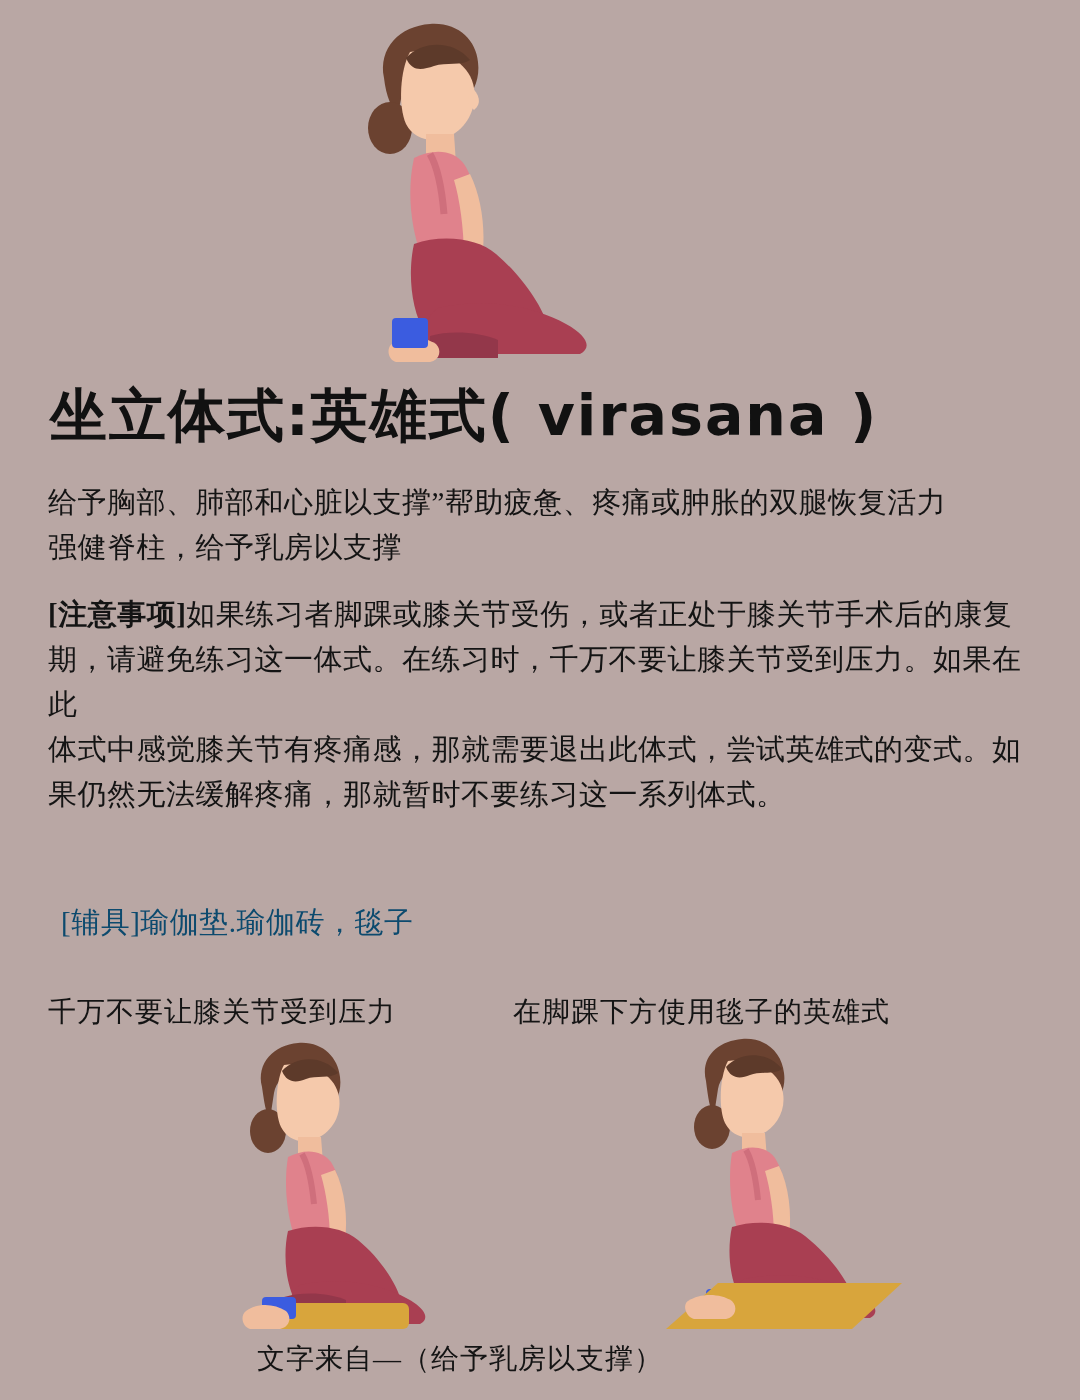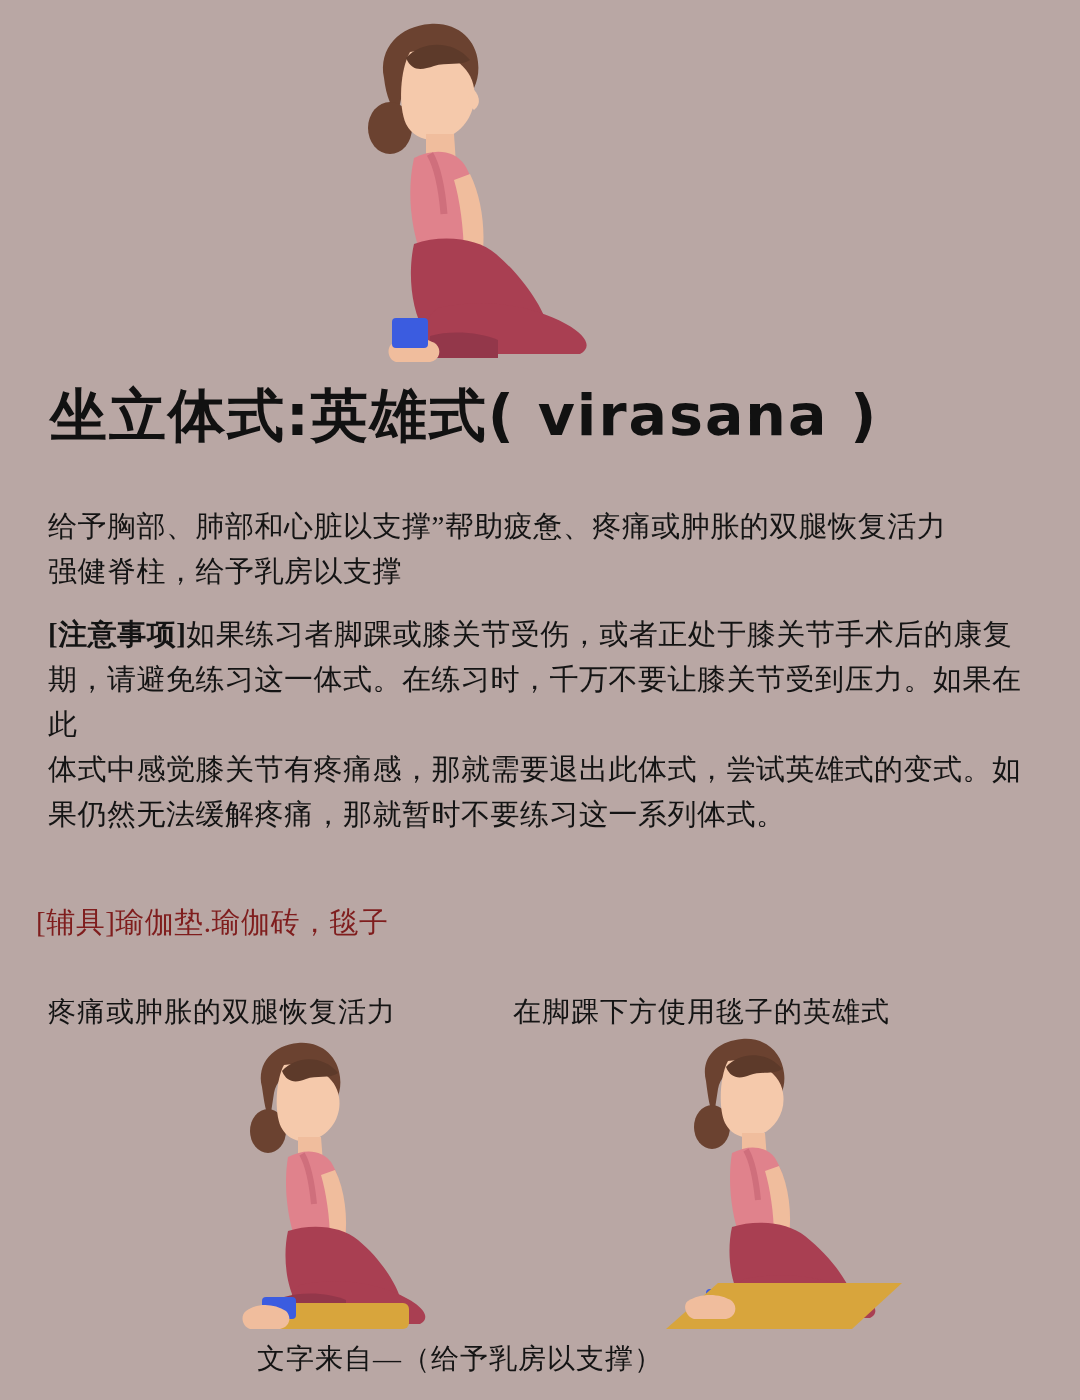--- a/index.html
+++ b/index.html
@@ -48,43 +48,42 @@
   
   .benefits {
     position: absolute;
     left: 48px;
     top: 480px;
     width: 1000px;
     font-size: 29px;
     line-height: 45px;
     color: #141414;
     letter-spacing: 0.5px;
-    margin-top: 24px;
   }
   .cautions {
     position: absolute;
     left: 48px;
-    top: 612px;
+    top: 592px;
     width: 1000px;
     font-size: 29px;
     line-height: 45px;
     color: #141414;
     letter-spacing: 0.5px;
   }
   .cautions .lead {
     font-weight: bold;
   }
   .props {
     position: absolute;
-    left: 36px;
+    left: 61px;
     top: 900px;
     width: 1000px;
     font-size: 29px;
     line-height: 44px;
-    color: #7f1d1d;
+    color: #0c4a6e;
     letter-spacing: 0.5px;
   }
 
   
   .cap-left {
     position: absolute;
     left: 48px;
     top: 993px;
     font-size: 28px;
     color: #141414;
@@ -180,21 +179,21 @@
   <div class="benefits" style="white-space:pre-line;">给予胸部、肺部和心脏以支撑”帮助疲惫、疼痛或肿胀的双腿恢复活力
 强健脊柱，给予乳房以支撑</div>
 
   <div class="cautions">
     <span class="lead">[注意事项]</span><span style="white-space:pre-line;">如果练习者脚踝或膝关节受伤，或者正处于膝关节手术后的康复期，请避免练习这一体式。在练习时，千万不要让膝关节受到压力。如果在此
 体式中感觉膝关节有疼痛感，那就需要退出此体式，尝试英雄式的变式。如果仍然无法缓解疼痛，那就暂时不要练习这一系列体式。</span>
   </div>
 
   <div class="props">[辅具]瑜伽垫.瑜伽砖，毯子</div>
 
-  <div class="cap-left">疼痛或肿胀的双腿恢复活力</div>
+  <div class="cap-left">千万不要让膝关节受到压力</div>
   <div class="cap-right">在脚踝下方使用毯子的英雄式</div>
 
   <div class="var-left">
     <svg class="fig-svg" width="300" height="300" viewBox="0 0 300 300" xmlns="http://www.w3.org/2000/svg">
       <path d="M62 52 C56 28 74 10 98 8 C122 6 138 22 140 42 C142 56 136 68 130 74 L122 60 C120 48 112 40 100 38 C86 36 76 46 74 58 L70 84 C66 80 64 66 62 52 Z" fill="#6b4230"></path>
       <ellipse cx="68" cy="96" rx="18" ry="22" fill="#6b4230"></ellipse>
       <path d="M84 30 C110 26 136 40 139 62 C142 80 132 96 118 103 C104 110 88 106 81 92 C74 77 76 44 84 30 Z" fill="#f5c9ab"></path>
       <path d="M82 36 C96 20 124 20 138 38 C130 44 116 40 106 44 C96 48 87 48 82 36 Z" fill="#5d3a2a"></path>
       <path d="M98 102 L121 102 L123 128 L98 130 Z" fill="#f0bd9d"></path>
       <path d="M88 122 C105 113 122 115 131 127 C141 143 146 172 146 200 L96 207 C88 185 83 152 88 122 Z" fill="#e0828c"></path>

